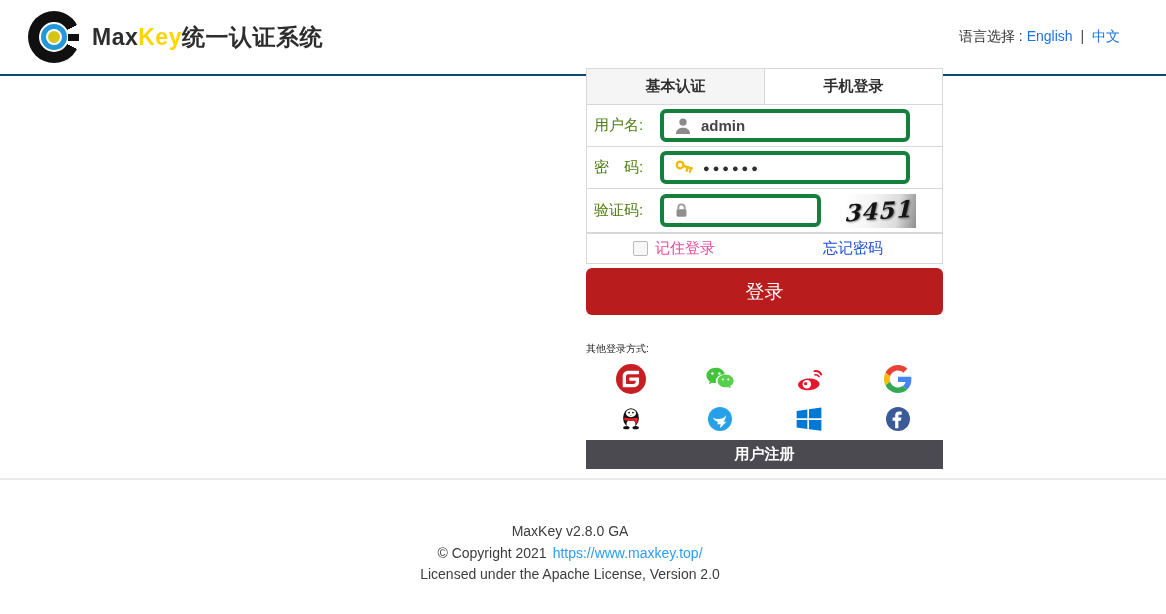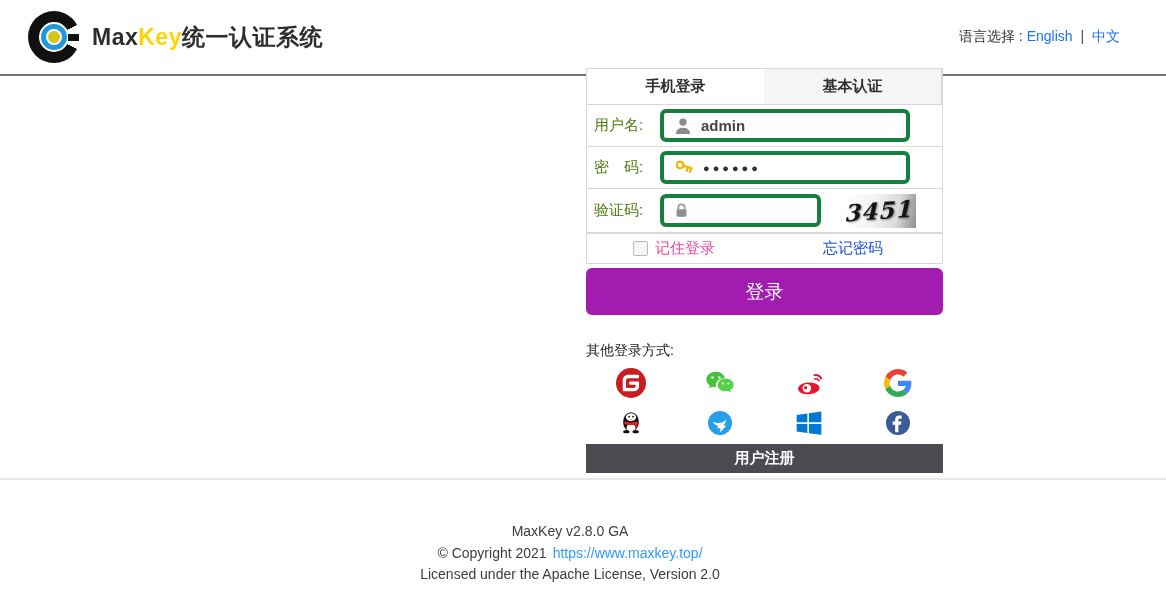--- a/index.html
+++ b/index.html
@@ -1,21 +1,21 @@
 <!DOCTYPE html>
 <html><head>
 <meta charset="utf-8">
 <style>
   * { margin:0; padding:0; box-sizing:border-box; }
   html,body { width:1166px; height:614px; background:#fff;
     font-family:"Liberation Sans","DejaVu Sans",sans-serif; color:#333; overflow:hidden; }
 
   
   .header { height:76px; display:flex; align-items:center; justify-content:space-between;
-    padding:0 46px 0 28px; border-bottom:2px solid #737373; background:#fff;gap:8px; }
+    padding:0 46px 0 28px; border-bottom:2px solid #0c4a6e; background:#fff;gap:8px; }
   .brand { display:flex; align-items:center; }
   .logo { width:52px; height:52px; border-radius:50%; position:relative; flex:0 0 auto;
     background:conic-gradient(#101010 0 62deg, #ffffff 62deg 118deg, #101010 118deg 360deg); }
   .logo .disc-blue { position:absolute; left:50%; top:50%; transform:translate(-50%,-50%);
     width:30px; height:30px; border-radius:50%; background:#2398d8; border:2px solid #fff; }
   .logo .disc-yellow { position:absolute; left:50%; top:50%; transform:translate(-50%,-50%);
     width:16px; height:16px; border-radius:50%; background:#d6c31a; border:2px solid #fff; }
   .logo .stub { position:absolute; right:1px; top:23px; width:11px; height:7px; background:#101010; }
   .app-title { font-size:23px; font-weight:bold; color:#2d2d2d; margin-left:12px; letter-spacing:.5px; }
   .app-title .gold { color:#ffd400; }
@@ -52,25 +52,25 @@
 
   .remember-row { border:1px solid #d8d8d8; height:31px; display:flex; align-items:center;
     background:#fff; margin-top:0; }
   .remember-row input[type=checkbox] { appearance:none; -webkit-appearance:none; width:15px;
     height:15px; border:1px solid #b9b9b9; border-radius:2px; background:#f7f7f7;
     margin-left:46px; cursor:pointer; }
   .remember-label { font-size:15px; color:#ec4899; margin-left:7px; }
   .forgot-link { margin-left:auto; margin-right:59px; font-size:15px; color:#1d4ed8;
     text-decoration:none; cursor:pointer; }
 
-  .login-btn { margin-top:4px; width:100%; height:47px; background:#a21caf; border:none;
+  .login-btn { margin-top:4px; width:100%; height:47px; background:#b91c1c; border:none;
     border-radius:6px; color:#fff; font-size:19px; cursor:pointer;
     font-family:"Liberation Sans","DejaVu Sans",sans-serif; }
 
-  .other-label { margin-top:27px; font-size:14px; color:#222; }
+  .other-label { margin-top:27px; font-size:10px; color:#222; }
   .providers { margin-top:3px; display:grid; grid-template-columns:repeat(4,1fr); }
   .provider { height:40px; display:flex; align-items:center; justify-content:center; cursor:pointer; }
 
   .register-bar { margin-top:1px; height:29px; background:#4a4a50; color:#fff; font-weight:bold;
     font-size:15px; display:flex; align-items:center; justify-content:center; cursor:pointer; }
 
   
   .footer-sep { position:absolute; left:0; top:478px; width:1166px; border-top:2px solid #e9e9e9; }
   .footer { position:absolute; left:0; top:521px; width:1140px; text-align:center;
     font-size:14px; color:#3c3c3c; line-height:21.5px; }
@@ -93,22 +93,22 @@
     <span>语言选择 :</span>
     <a>English</a>
     <span class="sep">|</span>
     <a>中文</a>
   </div>
 </div>
 
 <div class="panel">
   <div class="login-table">
     <div class="tabs">
+      <div class="tab active">基本认证</div>
       <div class="tab">手机登录</div>
-      <div class="tab active">基本认证</div>
     </div>
 
     <div class="form-row">
       <span class="field-label">用户名:</span>
       <div class="input-box">
         <svg width="20" height="20" viewBox="0 0 24 24">
           <circle cx="12" cy="7.3" r="4.4" fill="#8a8a8a"></circle>
           <path d="M3.6 21c.2-4.4 3.9-6.8 8.4-6.8s8.2 2.4 8.4 6.8v.6H3.6z" fill="#8a8a8a"></path>
         </svg>
         <input class="user-input" type="text" value="admin" style="">

